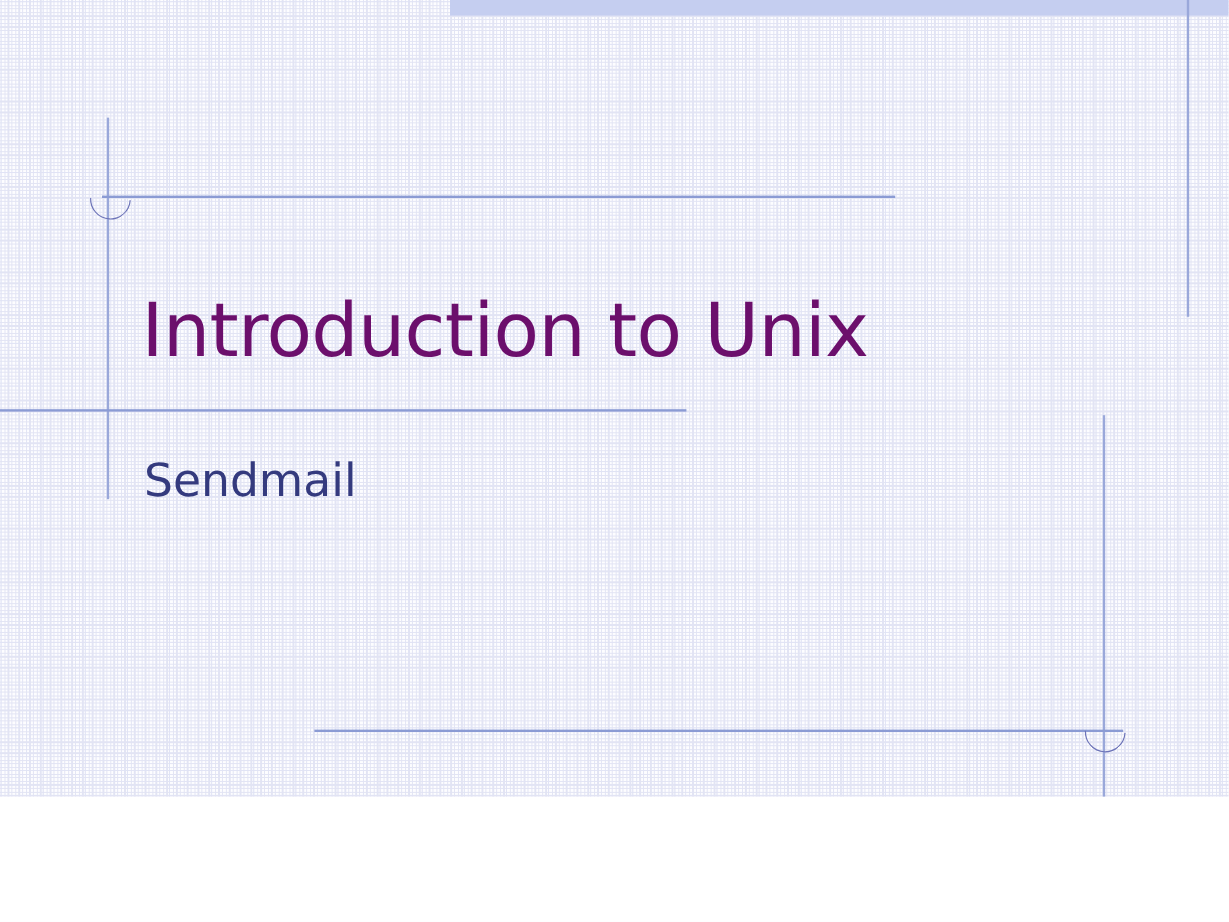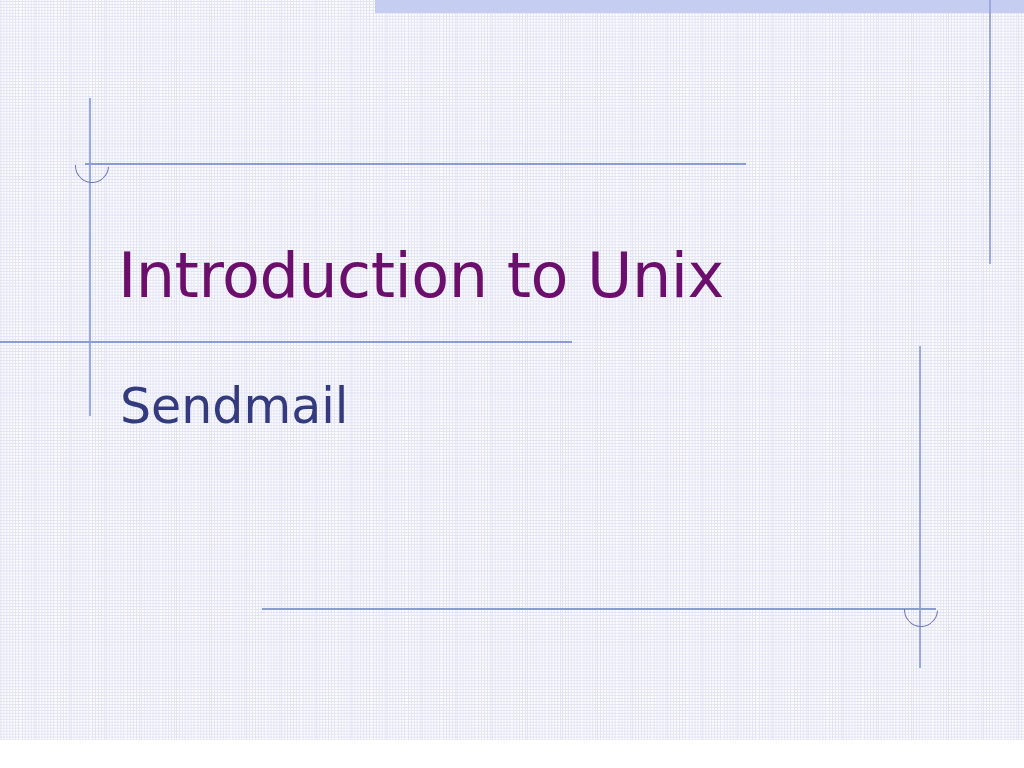--- a/index.html
+++ b/index.html
@@ -7,21 +7,21 @@
     padding: 0;
     background: #ffffff;
   }
   body {
     font-family: "DejaVu Sans", sans-serif;
   }
 
   #slide {
     position: relative;
     width: 1024px;
-    height: 740px;
+    height: 664px;
     overflow: hidden;
     background: #fefeff;
   }
 
   
   .grid-layer {
     position: absolute;
     inset: 0;
     background-color: #fdfdff;
     background-image:
@@ -87,21 +87,21 @@
     font-size: 62px;
     line-height: 1.05;
     letter-spacing: -0.5px;
     color: #6c0f6c;
     white-space: nowrap;
   }
   .subtitle {
     position: absolute;
     left: 120px;
     top: 380px;
-    font-size: 49px;
+    font-size: 38px;
     line-height: 1.1;
     color: #343a7e;
     white-space: nowrap;
   }
 </style>
 </head>
 <body>
 
 <div id="slide">
 

